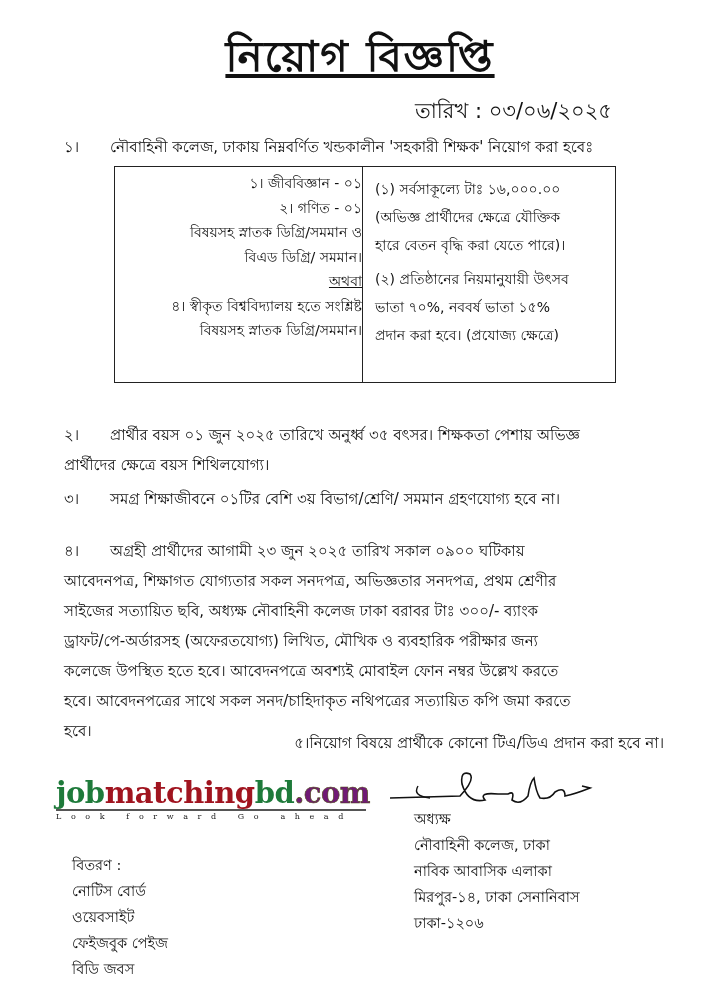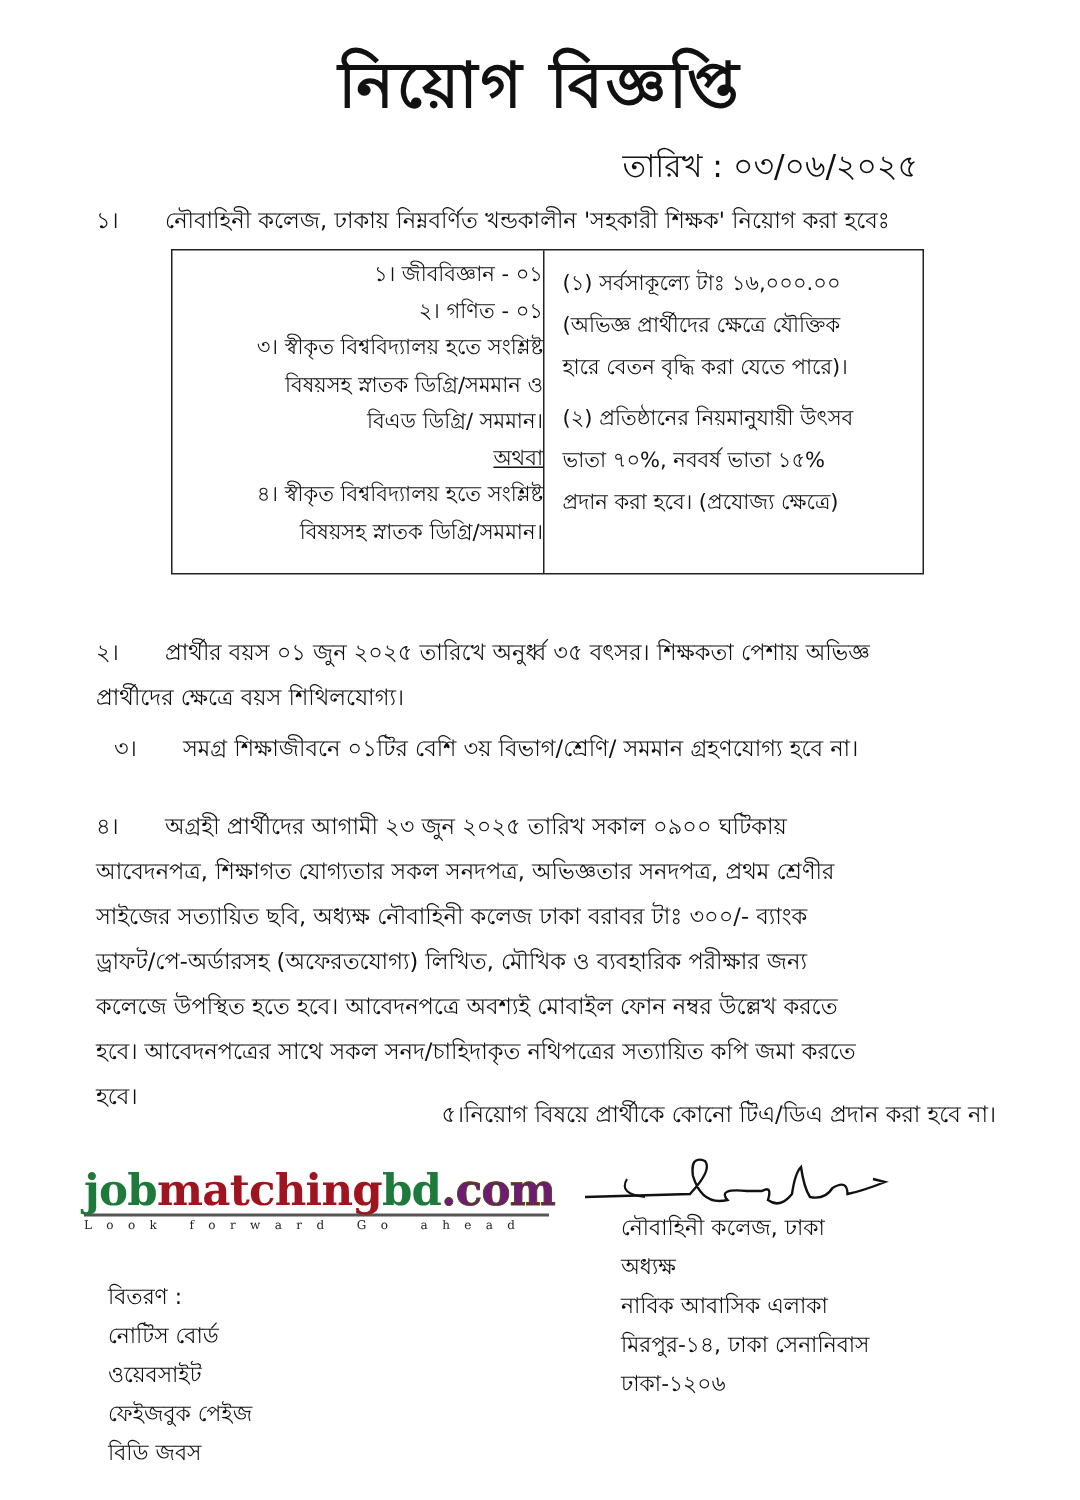--- a/index.html
+++ b/index.html
@@ -5,37 +5,38 @@
   html, body { margin: 0; padding: 0; background: #ffffff; }
   body {
     width: 720px; height: 1000px; position: relative; overflow: hidden;
     font-family: "DejaVu Sans", sans-serif; color: #111;
   }
   .abs { position: absolute; }
   .title {
     left: 0; width: 720px; top: 24px; text-align: center;
     font-size: 42px; font-weight: bold; letter-spacing: 2px;
     font-family: "DejaVu Serif", serif;
+    text-decoration: underline;
   }
   .date { right: 108px; top: 95px; font-size: 21px; }
   .para { font-size: 15px; line-height: 30px; }
   .num { display: inline-block; width: 46px; }
   .p1 { left: 64px; top: 132px; width: 600px; }
   .table {
     left: 114px; top: 166px; width: 502px; height: 217px;
     border: 1.5px solid #222; display: flex; box-sizing: border-box;
   }
   .col-left { width: 248px; border-right: 1.5px solid #222; padding: 4px 0 0 10px; box-sizing: border-box; }
   .col-right { flex: 1; padding: 8px 10px 0 12px; box-sizing: border-box; }
   .cell-line { font-size: 14px; line-height: 24.5px; white-space: nowrap; text-align: right; }
   .under { text-decoration: underline; }
   .rline { font-size: 14px; line-height: 28px; text-align: justify; }
   .rgap { margin-top: 6px; }
   .p2 { left: 64px; top: 420px; width: 600px; }
-  .p3 { left: 76px; top: 484px; width: 600px; }
+  .p3 { left: 64px; top: 484px; width: 600px; }
   .p4 { left: 64px; top: 536px; width: 600px; text-align: justify; }
   .p5 { left: 64px; top: 728px; width: 600px; text-align: right; }
   .logo { left: 56px; top: 778px; width: 310px; }
   .logo-main {
     font-family: "DejaVu Serif", serif; font-weight: bold; font-size: 29px;
     line-height: 30px; letter-spacing: -0.5px; white-space: nowrap;
   }
   .logo-green { color: #1e7a3a; }
   .logo-red { color: #a0141f; }
   .logo-yellow { color: #701a75; -webkit-text-stroke: 0.6px #4a4a10; }
@@ -55,21 +56,20 @@
 <div class="abs date">তারিখ : ০৩/০৬/২০২৫</div>
 
 <div class="abs para p1">
   <span class="num">১।</span><span>নৌবাহিনী কলেজ, ঢাকায় নিম্নবর্ণিত খন্ডকালীন 'সহকারী শিক্ষক' নিয়োগ করা হবেঃ</span>
 </div>
 
 <div class="abs table">
   <div class="col-left">
     <div class="cell-line">১। জীববিজ্ঞান - ০১</div>
     <div class="cell-line">২। গণিত - ০১</div>
-    <div class="cell-line">৩। স্বীকৃত বিশ্ববিদ্যালয় হতে সংশ্লিষ্ট</div>
     <div class="cell-line">বিষয়সহ স্নাতক ডিগ্রি/সমমান ও</div>
     <div class="cell-line">বিএড ডিগ্রি/ সমমান।</div>
     <div class="cell-line under">অথবা</div>
     <div class="cell-line">৪। স্বীকৃত বিশ্ববিদ্যালয় হতে সংশ্লিষ্ট</div>
     <div class="cell-line">বিষয়সহ স্নাতক ডিগ্রি/সমমান।</div>
   </div>
   <div class="col-right">
     <div class="rline">(১) সর্বসাকূল্যে টাঃ ১৬,০০০.০০</div>
     <div class="rline">(অভিজ্ঞ প্রার্থীদের ক্ষেত্রে যৌক্তিক</div>
     <div class="rline">হারে বেতন বৃদ্ধি করা যেতে পারে)।</div>
@@ -109,22 +109,22 @@
 </div>
 
 <div class="abs signature">
   <svg width="210" height="40" viewBox="0 0 210 40">
     <path d="M0 28 L70 26 Q85 10 80 4 Q70 0 72 14 Q78 34 95 30 Q88 22 108 24 L118 24 Q125 20 122 30 Q130 36 138 26 Q140 12 144 8 Q146 22 150 28 Q160 30 165 22 Q175 16 175 26 Q185 24 200 18 L192 16" fill="none" stroke="#111" stroke-width="1.6"></path>
     <path d="M28 16 Q22 26 40 28" fill="none" stroke="#111" stroke-width="1.4"></path>
   </svg>
 </div>
 
 <div class="abs sig-block">
+  <div>অধ্যক্ষ</div>
   <div>নৌবাহিনী কলেজ, ঢাকা</div>
-  <div>অধ্যক্ষ</div>
   <div>নাবিক আবাসিক এলাকা</div>
   <div>মিরপুর-১৪, ঢাকা সেনানিবাস</div>
   <div>ঢাকা-১২০৬</div>
 </div>
 
 <div class="abs dist">
   <div>বিতরণ :</div>
   <div>নোটিস বোর্ড</div>
   <div>ওয়েবসাইট</div>
   <div>ফেইজবুক পেইজ</div>

